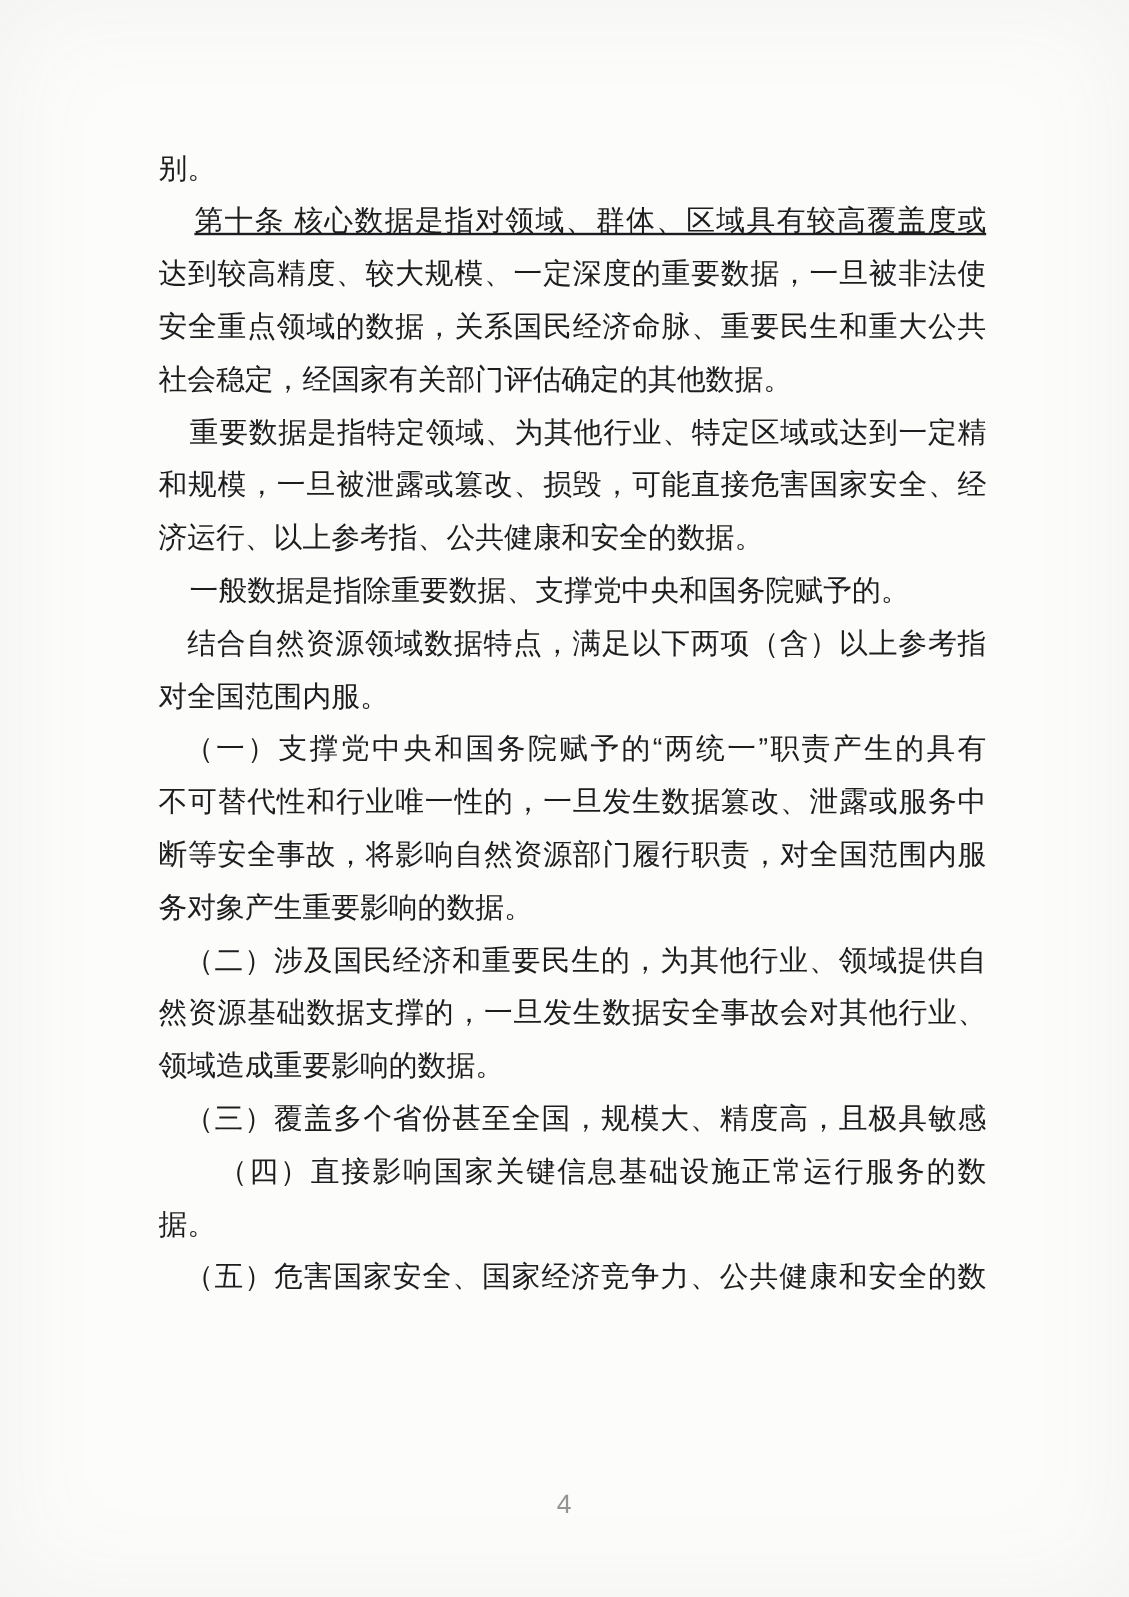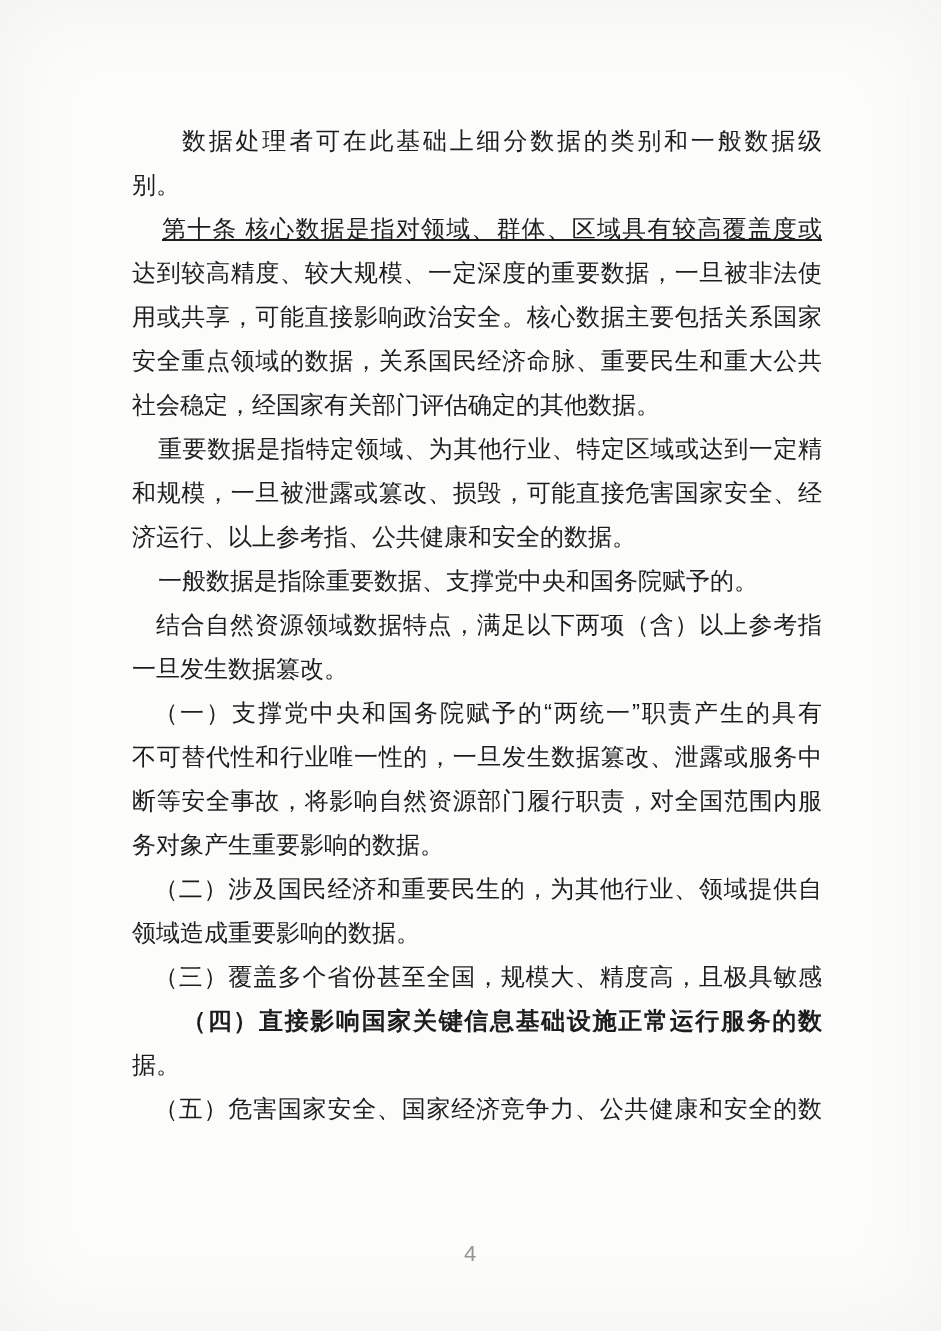--- a/index.html
+++ b/index.html
@@ -57,57 +57,56 @@
     color: #949494;
     letter-spacing: 1px;
   }
 </style>
 </head>
 <body>
 
 <div class="page">
   <div class="text-block">
       <div class="paragraph">
-        <div class="line" style="text-indent: 50px;">数据处理者可在此基础上细分数据的类别和一般数据级</div>
         <div class="line last">别。</div>
       </div>
       <div class="paragraph">
         <div class="line" style="text-indent: 30px; text-decoration: underline;">第十条  核心数据是指对领域、群体、区域具有较高覆盖度或</div>
         <div class="line">达到较高精度、较大规模、一定深度的重要数据，一旦被非法使</div>
-        <div class="line">用或共享，可能直接影响政治安全。核心数据主要包括关系国家</div>
         <div class="line">安全重点领域的数据，关系国民经济命脉、重要民生和重大公共</div>
         <div class="line last">社会稳定，经国家有关部门评估确定的其他数据。</div>
       </div>
       <div class="paragraph">
         <div class="line" style="text-indent: 26px;">重要数据是指特定领域、为其他行业、特定区域或达到一定精度</div>
         <div class="line">和规模，一旦被泄露或篡改、损毁，可能直接危害国家安全、经</div>
         <div class="line last">济运行、以上参考指、公共健康和安全的数据。</div>
       </div>
       <div class="paragraph">
         <div class="line last" style="text-indent: 26px;">一般数据是指除重要数据、支撑党中央和国务院赋予的。</div>
       </div>
       <div class="paragraph">
         <div class="line" style="text-indent: 24px;">结合自然资源领域数据特点，满足以下两项（含）以上参考指</div>
-        <div class="line last">一旦发生数据篡改。</div>
+        <div class="line last">对全国范围内服。</div>
       </div>
       <div class="paragraph">
         <div class="line" style="text-indent: 22px;">（一）支撑党中央和国务院赋予的“两统一”职责产生的具有</div>
         <div class="line">不可替代性和行业唯一性的，一旦发生数据篡改、泄露或服务中</div>
         <div class="line">断等安全事故，将影响自然资源部门履行职责，对全国范围内服</div>
         <div class="line last">务对象产生重要影响的数据。</div>
       </div>
       <div class="paragraph">
         <div class="line" style="text-indent: 22px;">（二）涉及国民经济和重要民生的，为其他行业、领域提供自</div>
+        <div class="line">然资源基础数据支撑的，一旦发生数据安全事故会对其他行业、</div>
         <div class="line last">领域造成重要影响的数据。</div>
       </div>
       <div class="paragraph">
         <div class="line" style="text-indent: 22px;">（三）覆盖多个省份甚至全国，规模大、精度高，且极具敏感</div>
       </div>
       <div class="paragraph">
-        <div class="line" style="text-indent: 50px; font-weight: bold;">（四）直接影响国家关键信息基础设施正常运行服务的数</div>
+        <div class="line" style="text-indent: 50px;">（四）直接影响国家关键信息基础设施正常运行服务的数</div>
         <div class="line last">据。</div>
       </div>
       <div class="paragraph">
         <div class="line" style="text-indent: 22px;">（五）危害国家安全、国家经济竞争力、公共健康和安全的数据</div>
       </div>
     </div>
   <div class="footer">
     <span class="page-number">4</span>
   </div>
 </div>

